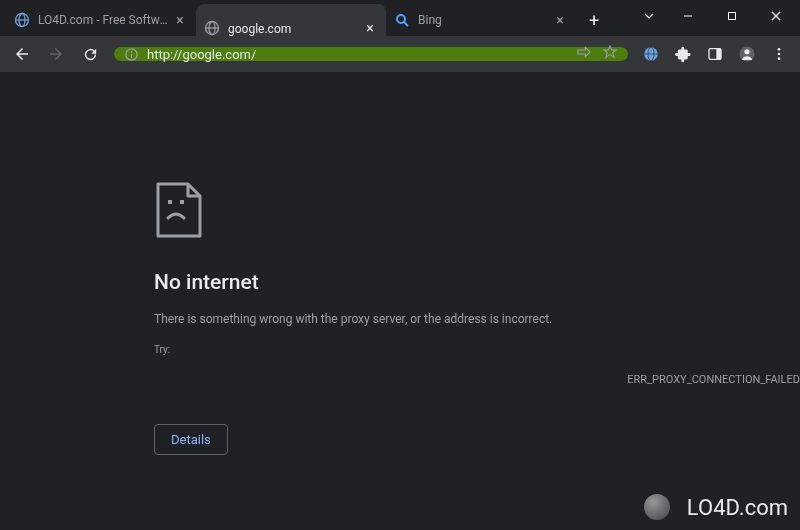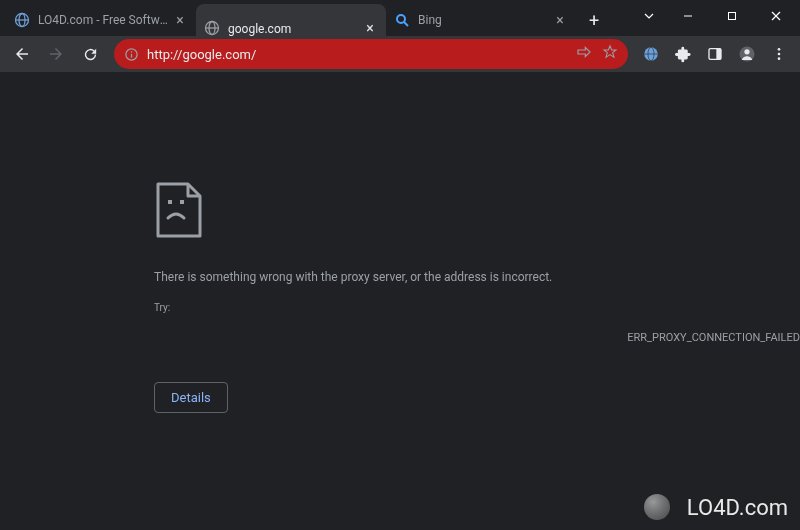--- a/index.html
+++ b/index.html
@@ -16,21 +16,21 @@
 .tab.active .close { color:#e8eaed; }
 .newtab { width: 28px; height: 28px; display:flex; align-items:center; justify-content:center; color:#e8eaed; font-size:18px; margin-left:4px; margin-bottom:2px; border-radius:50%; cursor:pointer;}
 .window-controls { display:flex; align-items:center; height:36px; margin-left:auto; padding-right:2px; padding-bottom:4px;}
 .wc { width:44px; height:30px; display:flex; align-items:center; justify-content:center; color:#e8eaed; cursor:pointer;}
 .wc svg { width:10px; height:10px; }
 
 
 .toolbar { height: 36px; background: #35363a; display:flex; align-items:center; padding: 0 6px; gap:2px; }
 .tbtn { width:32px; height:30px; display:flex; align-items:center; justify-content:center; color:#9aa0a6; border-radius:50%; cursor:pointer;}
 .tbtn.enabled { color:#e8eaed; }
-.omnibox { flex:1; margin: 0 6px; background:#b91c1c; border-radius: 16px; height:30px; display:flex; align-items:center; padding: 0 10px; gap:8px;}
+.omnibox { flex:1; margin: 0 6px; background:#4d7c0f; border-radius: 16px; height:14px; display:flex; align-items:center; padding: 0 10px; gap:8px;}
 .omnibox .info { color:#9aa0a6; display:flex; align-items:center; }
 .omnibox input { background:transparent; border:none; outline:none; color:#e8eaed; font-size:13px; flex:1; }
 .omnibox .right-icons { display:flex; align-items:center; gap:10px; color:#9aa0a6; }
 .icon-btn { width:30px; height:30px; display:flex; align-items:center; justify-content:center; color:#e8eaed; cursor:pointer; border-radius:50%; }
 
 
 .content { padding: 110px 0 0 154px; color:#9aa0a6; }
 .err-icon { margin-bottom: 28px;}
 .err-icon svg { width:50px; height: 56px; }
 h1 { color:#e8eaed; font-size: 21px; font-weight: 500; margin-bottom: 18px; }
@@ -193,20 +193,21 @@
 <div class="content">
   <div class="err-icon">
     <svg viewBox="0 0 50 56">
       <path d="M4 2 H34 L46 14 V54 H4 Z" fill="none" stroke="#9aa0a6" stroke-width="3" stroke-linejoin="round"></path>
       <path d="M34 2 V14 H46" fill="none" stroke="#9aa0a6" stroke-width="3" stroke-linejoin="round"></path>
       <rect x="14" y="18" width="4" height="4" fill="#9aa0a6"></rect>
       <rect x="26" y="18" width="4" height="4" fill="#9aa0a6"></rect>
       <path d="M14 36 Q22 28 30 36" fill="none" stroke="#9aa0a6" stroke-width="3" stroke-linecap="round"></path>
     </svg>
   </div>
+  <h1>No internet</h1>
   <p class="msg">There is something wrong with the proxy server, or the address is incorrect.</p>
   <p class="try">Try:</p>
   <p class="errcode">ERR_PROXY_CONNECTION_FAILED</p>
   <button class="details-btn">Details</button>
 </div>
 
 <div class="watermark">
   <div class="ball"></div>
   <span class="ldot">LO4D.com</span>
 </div>

